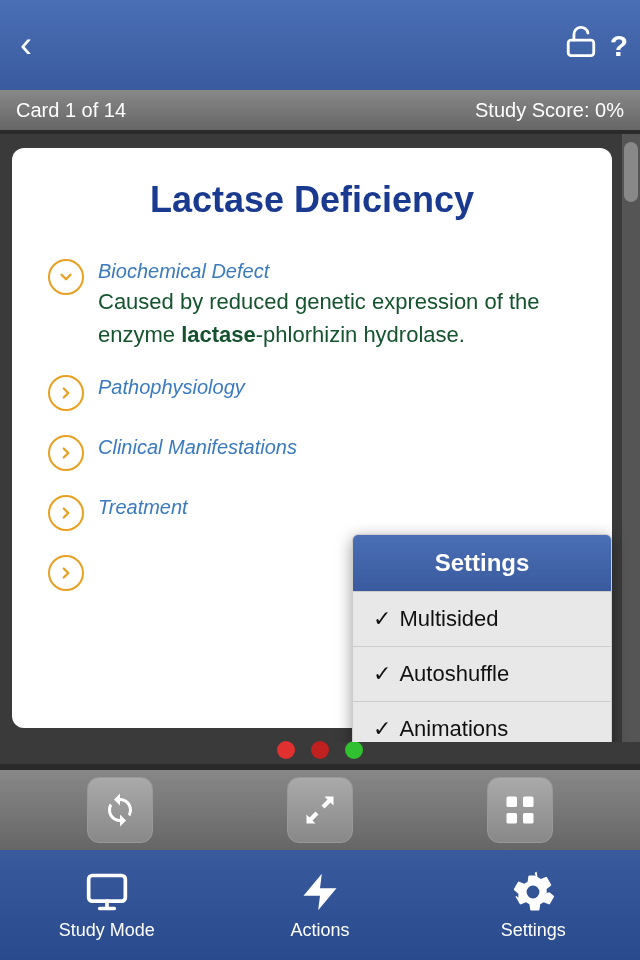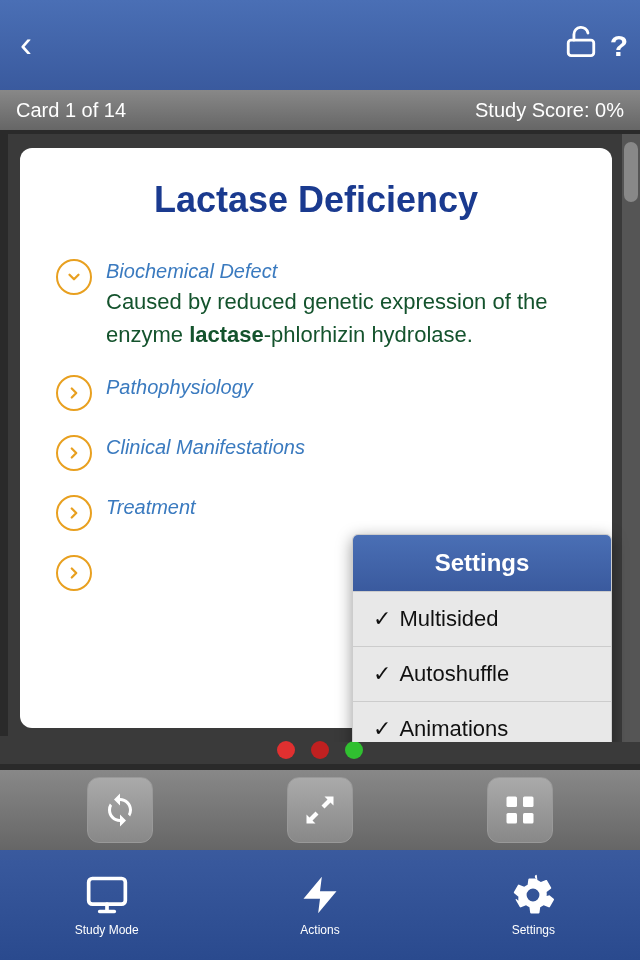--- a/index.html
+++ b/index.html
@@ -244,21 +244,21 @@
       cursor: pointer;
       width: 160px;
     }
     .nav-item svg {
       width: 44px;
       height: 44px;
       fill: white;
     }
     .nav-label {
       color: white;
-      font-size: 12px;
+      font-size: 18px;
     }
 
     
     #settings-dropdown {
       position: absolute;
       right: 28px;
       top: 400px;
       width: 260px;
       background: white;
       border: 1px solid #ccc;
@@ -308,21 +308,21 @@
     </span>
     <span class="header-icon" style="font-size:30px; font-weight:700; line-height:1;">?</span>
   </div>
 </div>
 
 <div id="status-bar">
   <span id="card-counter">Card 1 of 14</span>
   <span id="study-score">Study Score: 0%</span>
 </div>
 
-<div id="main-area" style="position: absolute; top: 134px; left: 8px; right: 0px; height: 608px;">
+<div id="main-area" style="position: absolute; top: 134px; left: 0px; right: 0px; height: 608px;">
 
   <div id="scroll-indicator">
     <div id="scroll-thumb"></div>
   </div>
 
   <div id="card">
 
     <div id="card-title">Lactase Deficiency</div>
 
     <div class="section-row">

